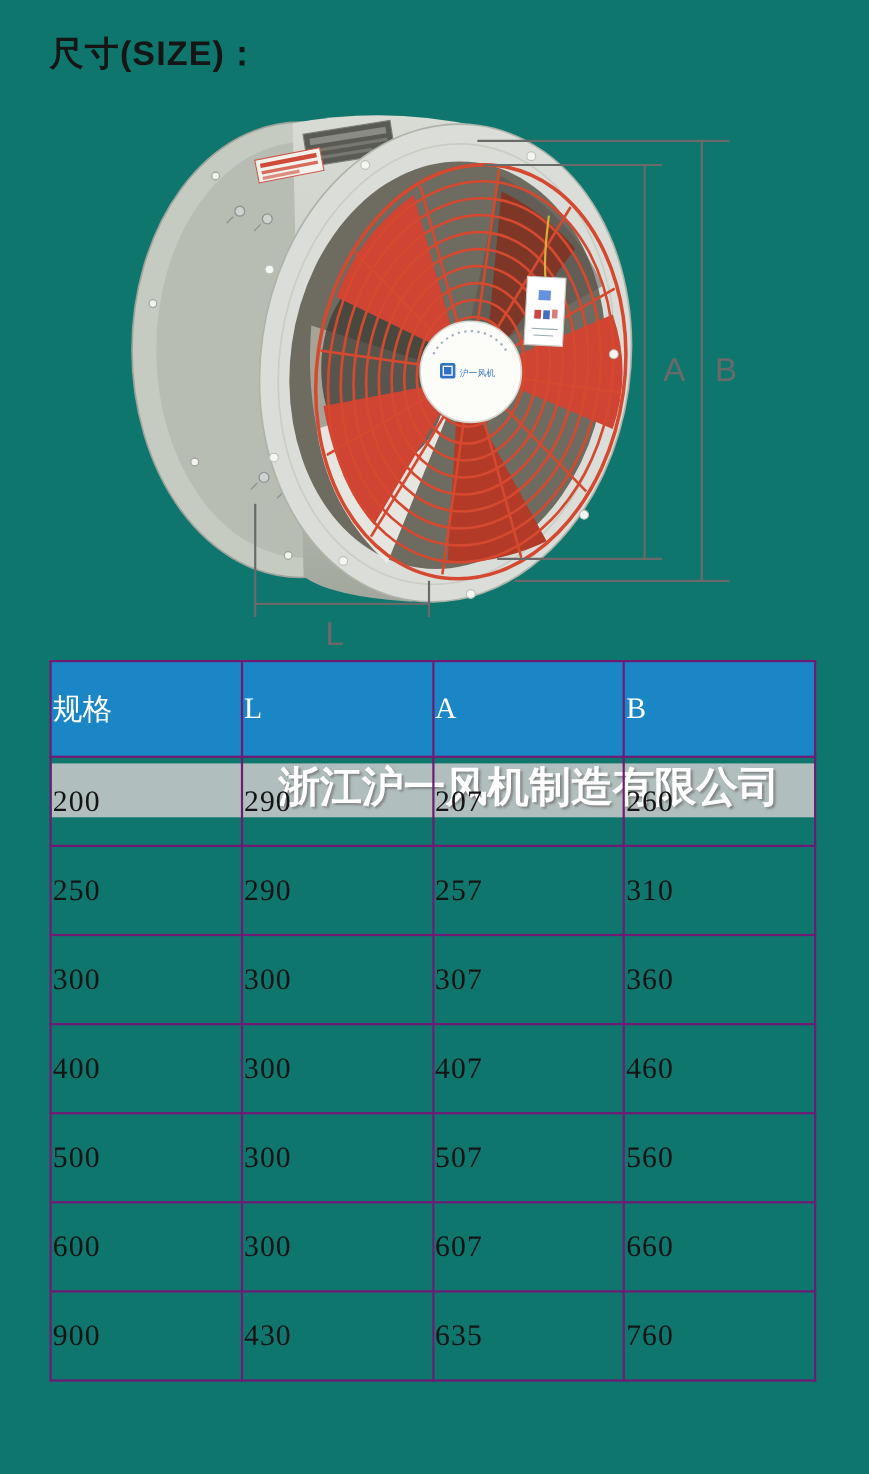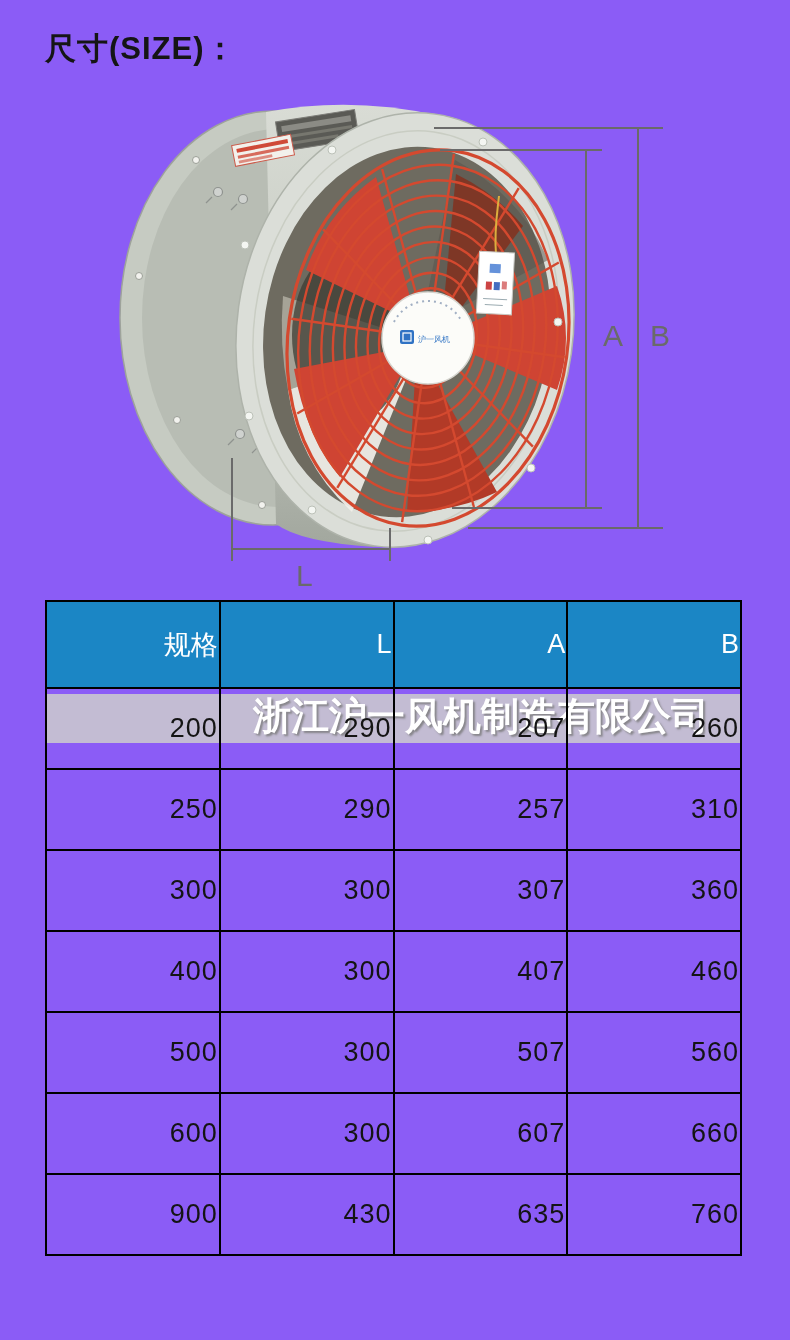--- a/index.html
+++ b/index.html
@@ -1,17 +1,17 @@
 <!DOCTYPE html>
 <html style="--header-blue: #1b86c5; --guard-red: #d4492f; --blade-red: #cf4433; --casing-grey: #c6cbc2; --flange-grey: #dbded8; --dim-grey: #6a6a6a; --band-grey: rgba(205,205,205,0.85);"><head>
 <meta charset="utf-8">
 <style>
   html,body{margin:0;padding:0;background:#ffffff;}
   .page{
-    position:relative;width:790px;height:1340px;background:#8b5cf6;overflow:hidden;
+    position:relative;width:790px;height:1340px;background:#0f766e;overflow:hidden;
     font-family:"Liberation Sans","DejaVu Sans",sans-serif;
   }
   .heading{
     position:absolute;left:45px;top:28px;margin:0;
     font-size:31px;font-weight:600;color:#151515;letter-spacing:1px;
     font-family:"Liberation Sans","DejaVu Sans",sans-serif;
   }
   .fan-svg{position:absolute;left:0;top:0;width:790px;height:600px;}
 
   
@@ -32,22 +32,22 @@
     position:absolute;left:206px;top:0;line-height:49px;white-space:nowrap;
     font-size:38px;font-weight:bold;color:#ffffff;
     text-shadow:2px 2px 2px rgba(120,120,120,0.8);
     font-family:Liberation Mono, monospace;
   }
   table.size-table{
     position:relative;z-index:1;border-collapse:collapse;table-layout:fixed;
     width:697px;background:transparent;
   }
   table.size-table th,table.size-table td{
-    border:2px solid #000000;text-align:right;vertical-align:middle;
-    font-family:Liberation Sans, sans-serif;
+    border:2px solid #701a75;text-align:left;vertical-align:middle;
+    font-family:Liberation Serif, serif;
   }
   table.size-table th{
     background:var(--header-blue,#1b86c5);color:#ffffff;font-weight:normal;
     font-size:27px;height:83px;
   }
   table.size-table td{
     color:#141414;font-size:27px;height:77px;letter-spacing:1px;background:transparent;margin-top:44px;
   }
 </style>
 </head>

